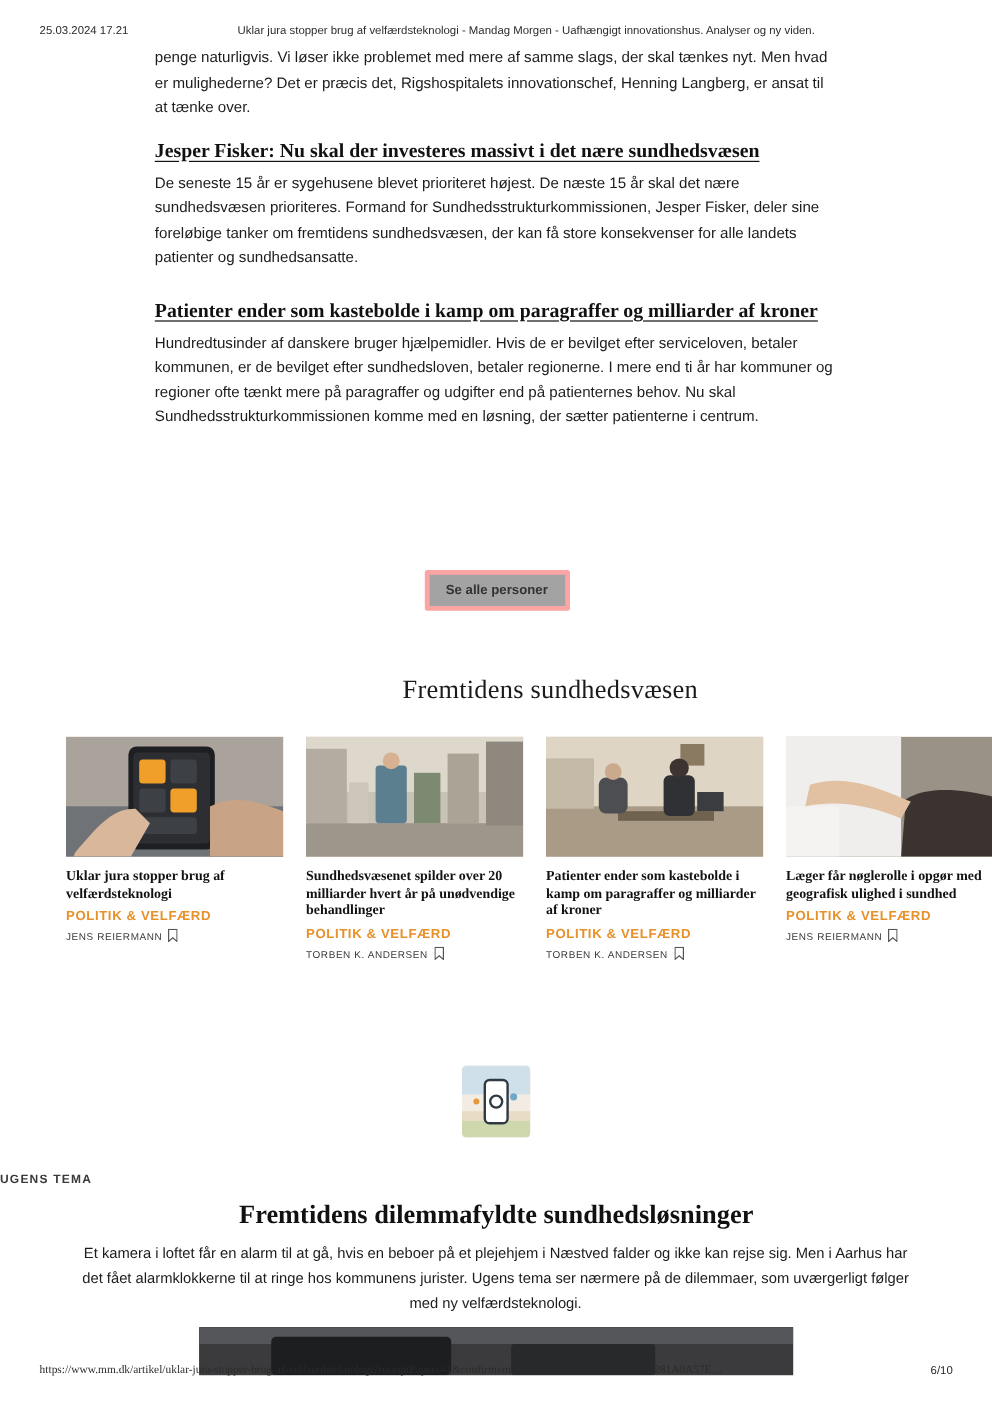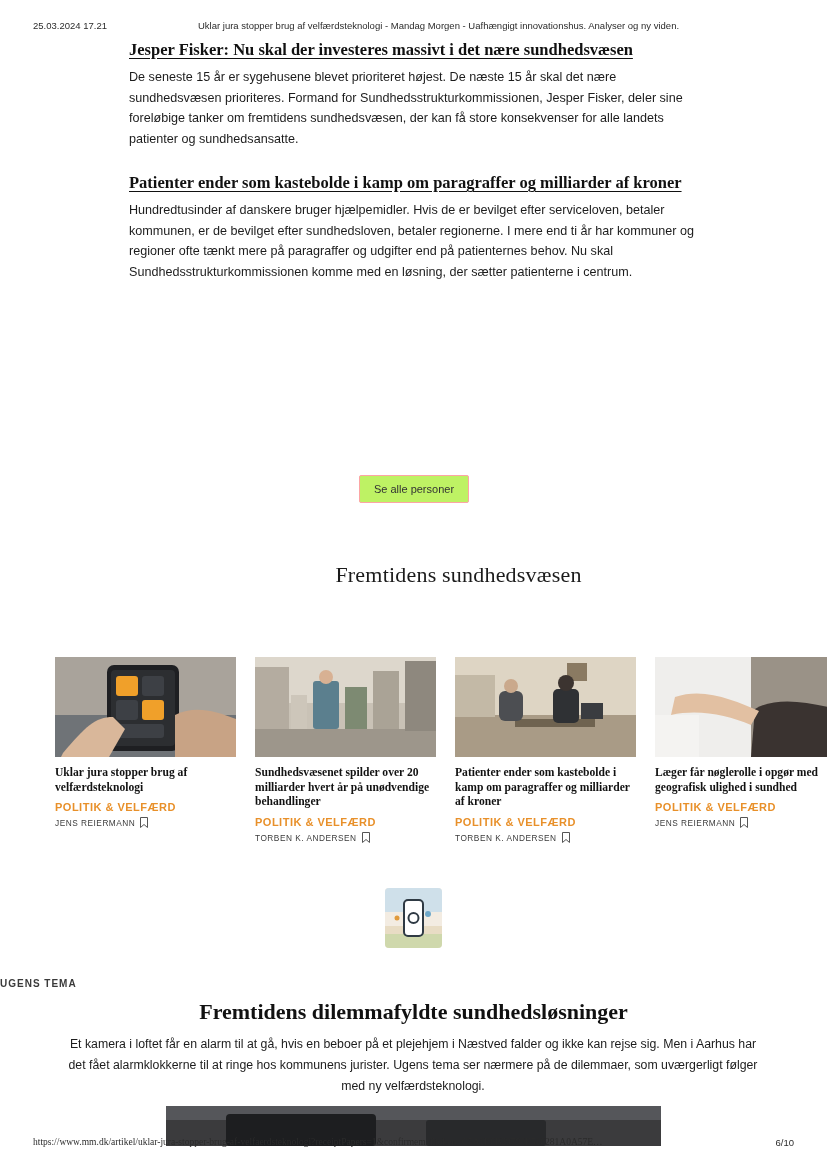--- a/index.html
+++ b/index.html
@@ -102,27 +102,28 @@
   
   .btn-row {
     position: absolute;
     left: 129px;
     top: 475px;
     width: 570px;
     text-align: center;
   }
   .btn-all-persons {
     display: inline-block;
-    border: 1px solid #fca5a5;
-    background: #bef264;
+    border: 4px solid #fca5a5;
+    background: #a3a3a3;
     color: #333333;
     font-size: 11px;
     padding: 7px 14px;
     border-radius: 2px;
     cursor: pointer;
+    font-weight: bold;
   }
 
   
   .section-title {
     position: absolute;
     left: 0;
     top: 562px;
     width: 827px;
     text-align: center;
     font-family: "Liberation Serif", serif;
@@ -136,21 +137,20 @@
   .cards {
     position: absolute;
     left: 55px;
     top: 614px;
     width: 727px;
     display: flex;
     gap: 19px;
   }
   .card {
     width: 181px;
-    margin-top: 43px;
   }
   .card-img {
     width: 181px;
     height: 100px;
     overflow: hidden;
     position: relative;
     background: #b9b4ac;
   }
   .card-title {
     margin-top: 9px;
@@ -235,20 +235,21 @@
 <body>
 
 <div class="page">
 
   <div class="print-header">
     <div class="ph-date">25.03.2024 17.21</div>
     <div class="ph-title">Uklar jura stopper brug af velfærdsteknologi - Mandag Morgen - Uafhængigt innovationshus. Analyser og ny viden.</div>
   </div>
 
   <div class="content">
+    <p class="body-text">penge naturligvis. Vi løser ikke problemet med mere af samme slags, der skal tænkes nyt. Men hvad er mulighederne? Det er præcis det, Rigshospitalets innovationschef, Henning Langberg, er ansat til at tænke over.</p>
 
     <div class="teaser-block">
       <h2 class="teaser-head"><span>Jesper Fisker: Nu skal der investeres massivt i det nære sundhedsvæsen</span></h2>
       <p class="body-text">De seneste 15 år er sygehusene blevet prioriteret højest. De næste 15 år skal det nære sundhedsvæsen prioriteres. Formand for Sundhedsstrukturkommissionen, Jesper Fisker, deler sine foreløbige tanker om fremtidens sundhedsvæsen, der kan få store konsekvenser for alle landets patienter og sundhedsansatte.</p>
     </div>
 
     <div class="teaser-block">
       <h2 class="teaser-head"><span>Patienter ender som kastebolde i kamp om paragraffer og milliarder af kroner</span></h2>
       <p class="body-text">Hundredtusinder af danskere bruger hjælpemidler. Hvis de er bevilget efter serviceloven, betaler kommunen, er de bevilget efter sundhedsloven, betaler regionerne. I mere end ti år har kommuner og regioner ofte tænkt mere på paragraffer og udgifter end på patienternes behov. Nu skal Sundhedsstrukturkommissionen komme med en løsning, der sætter patienterne i centrum.</p>
     </div>

